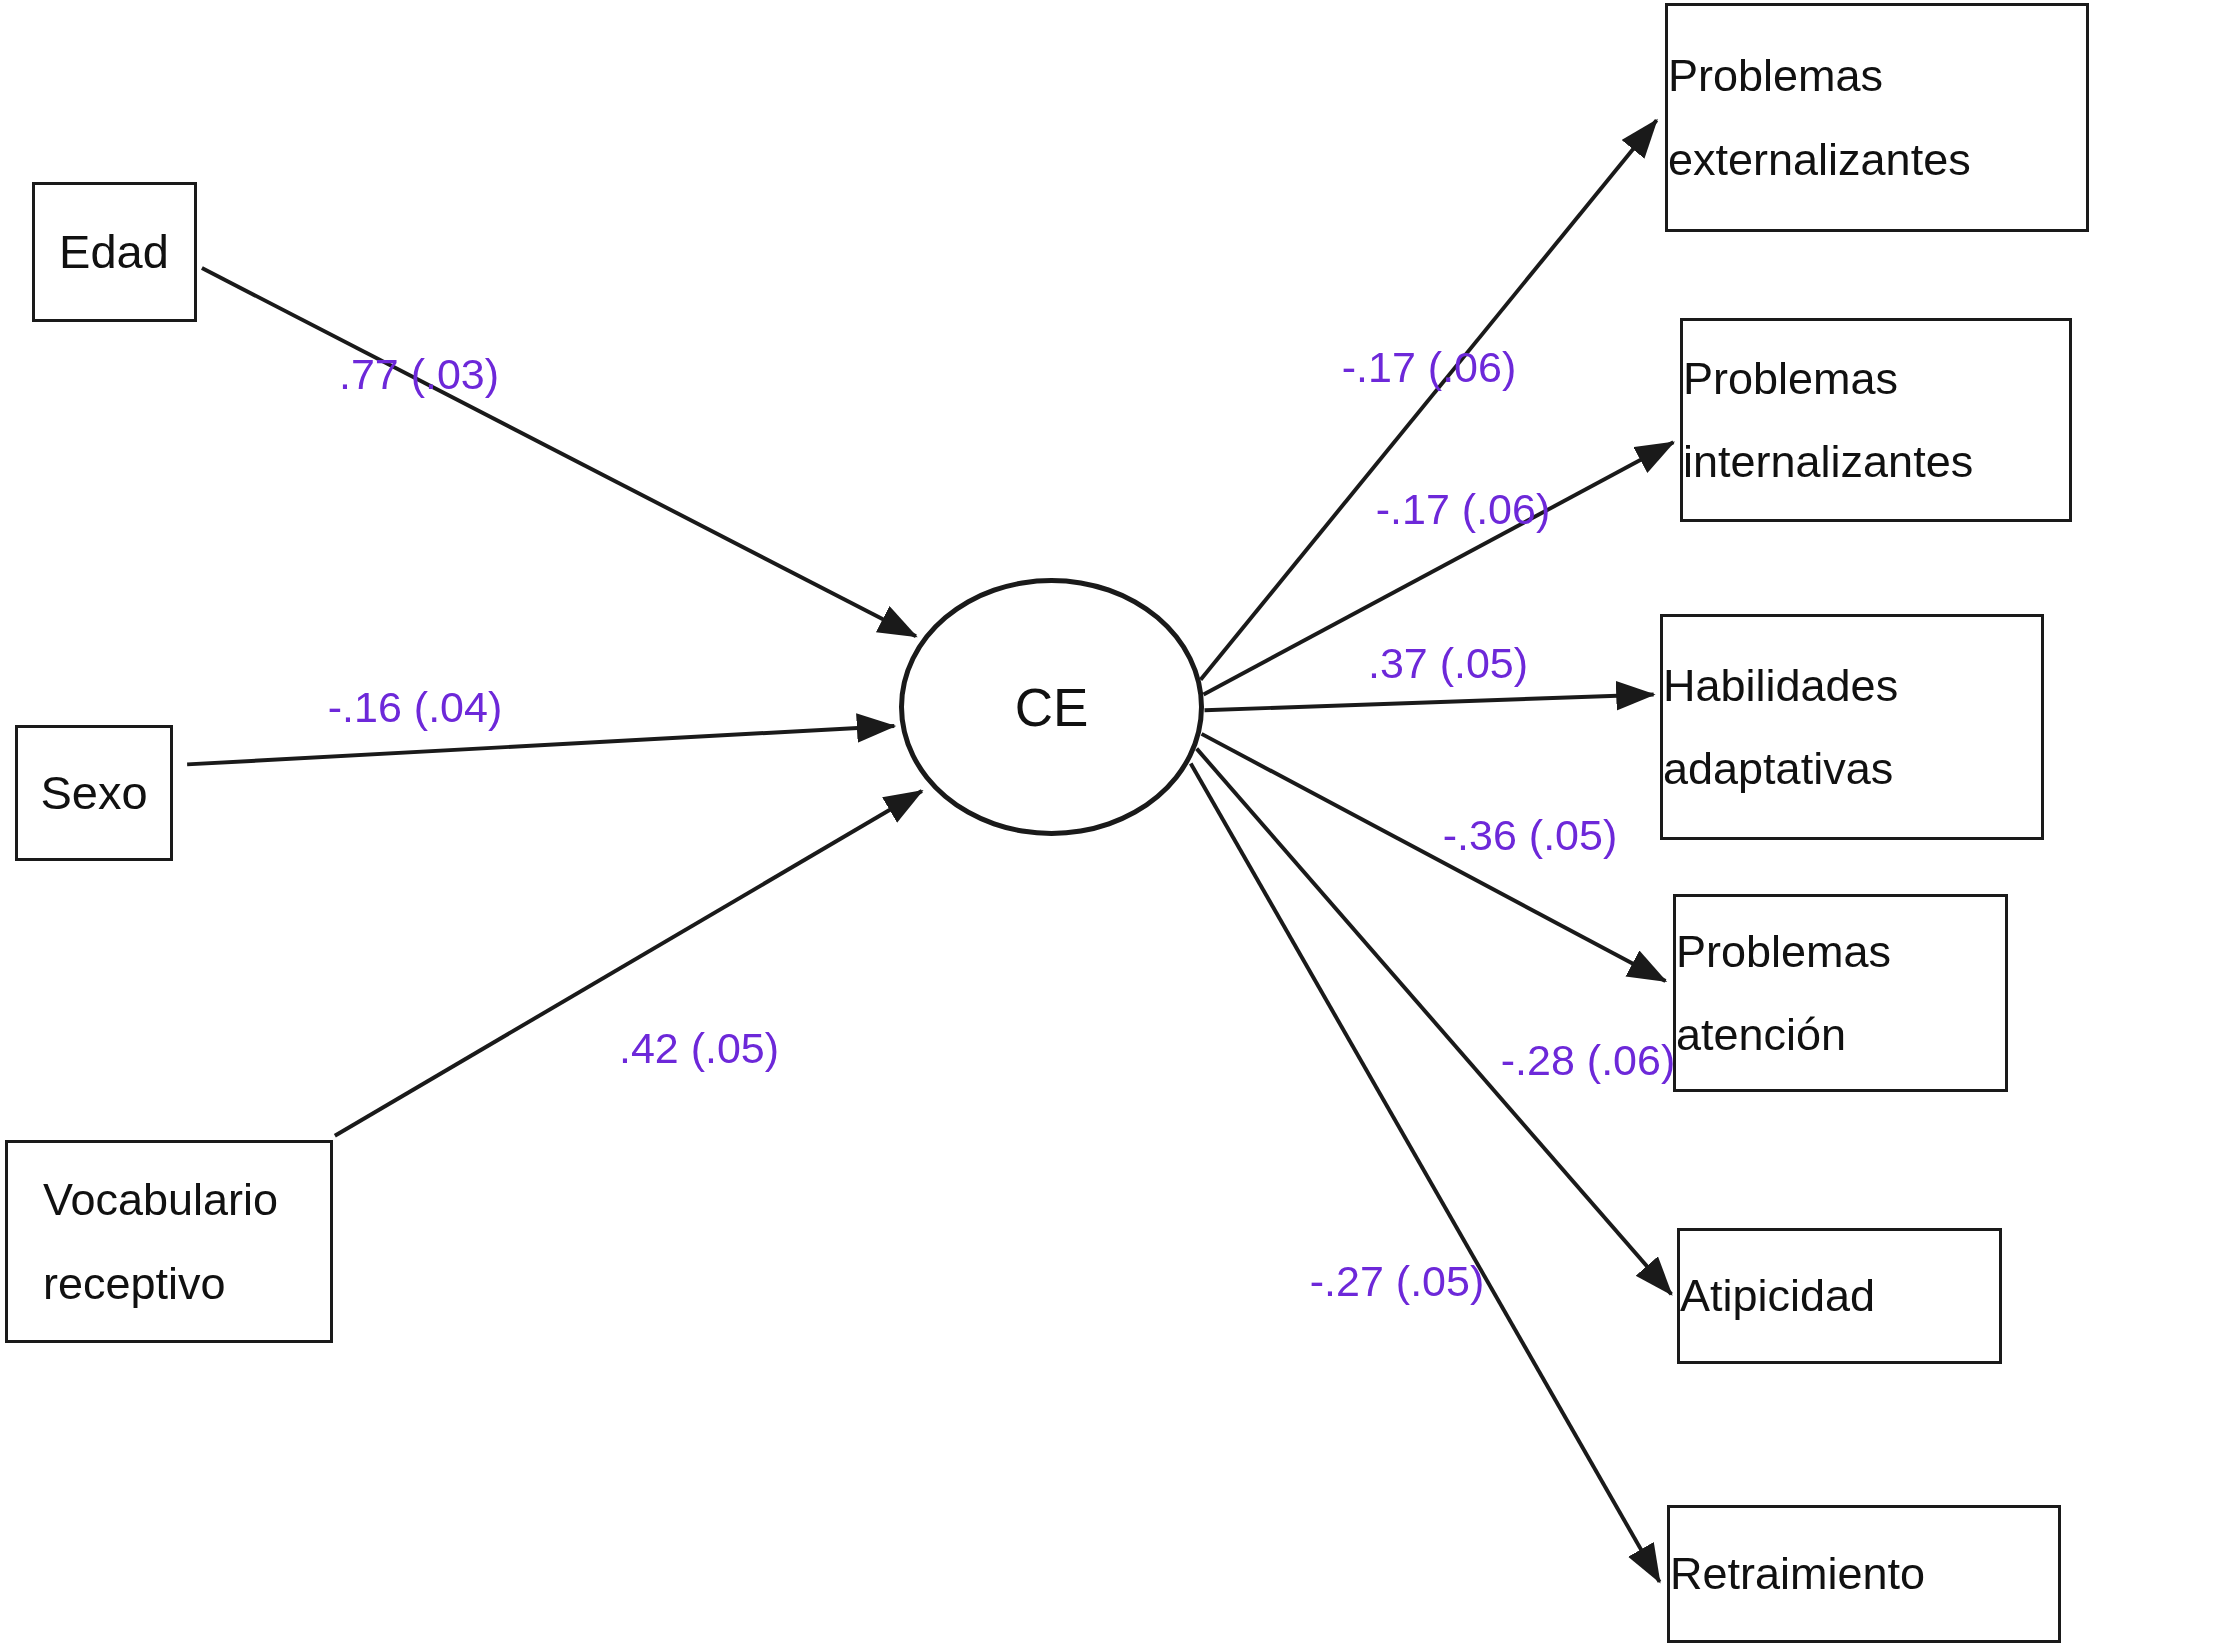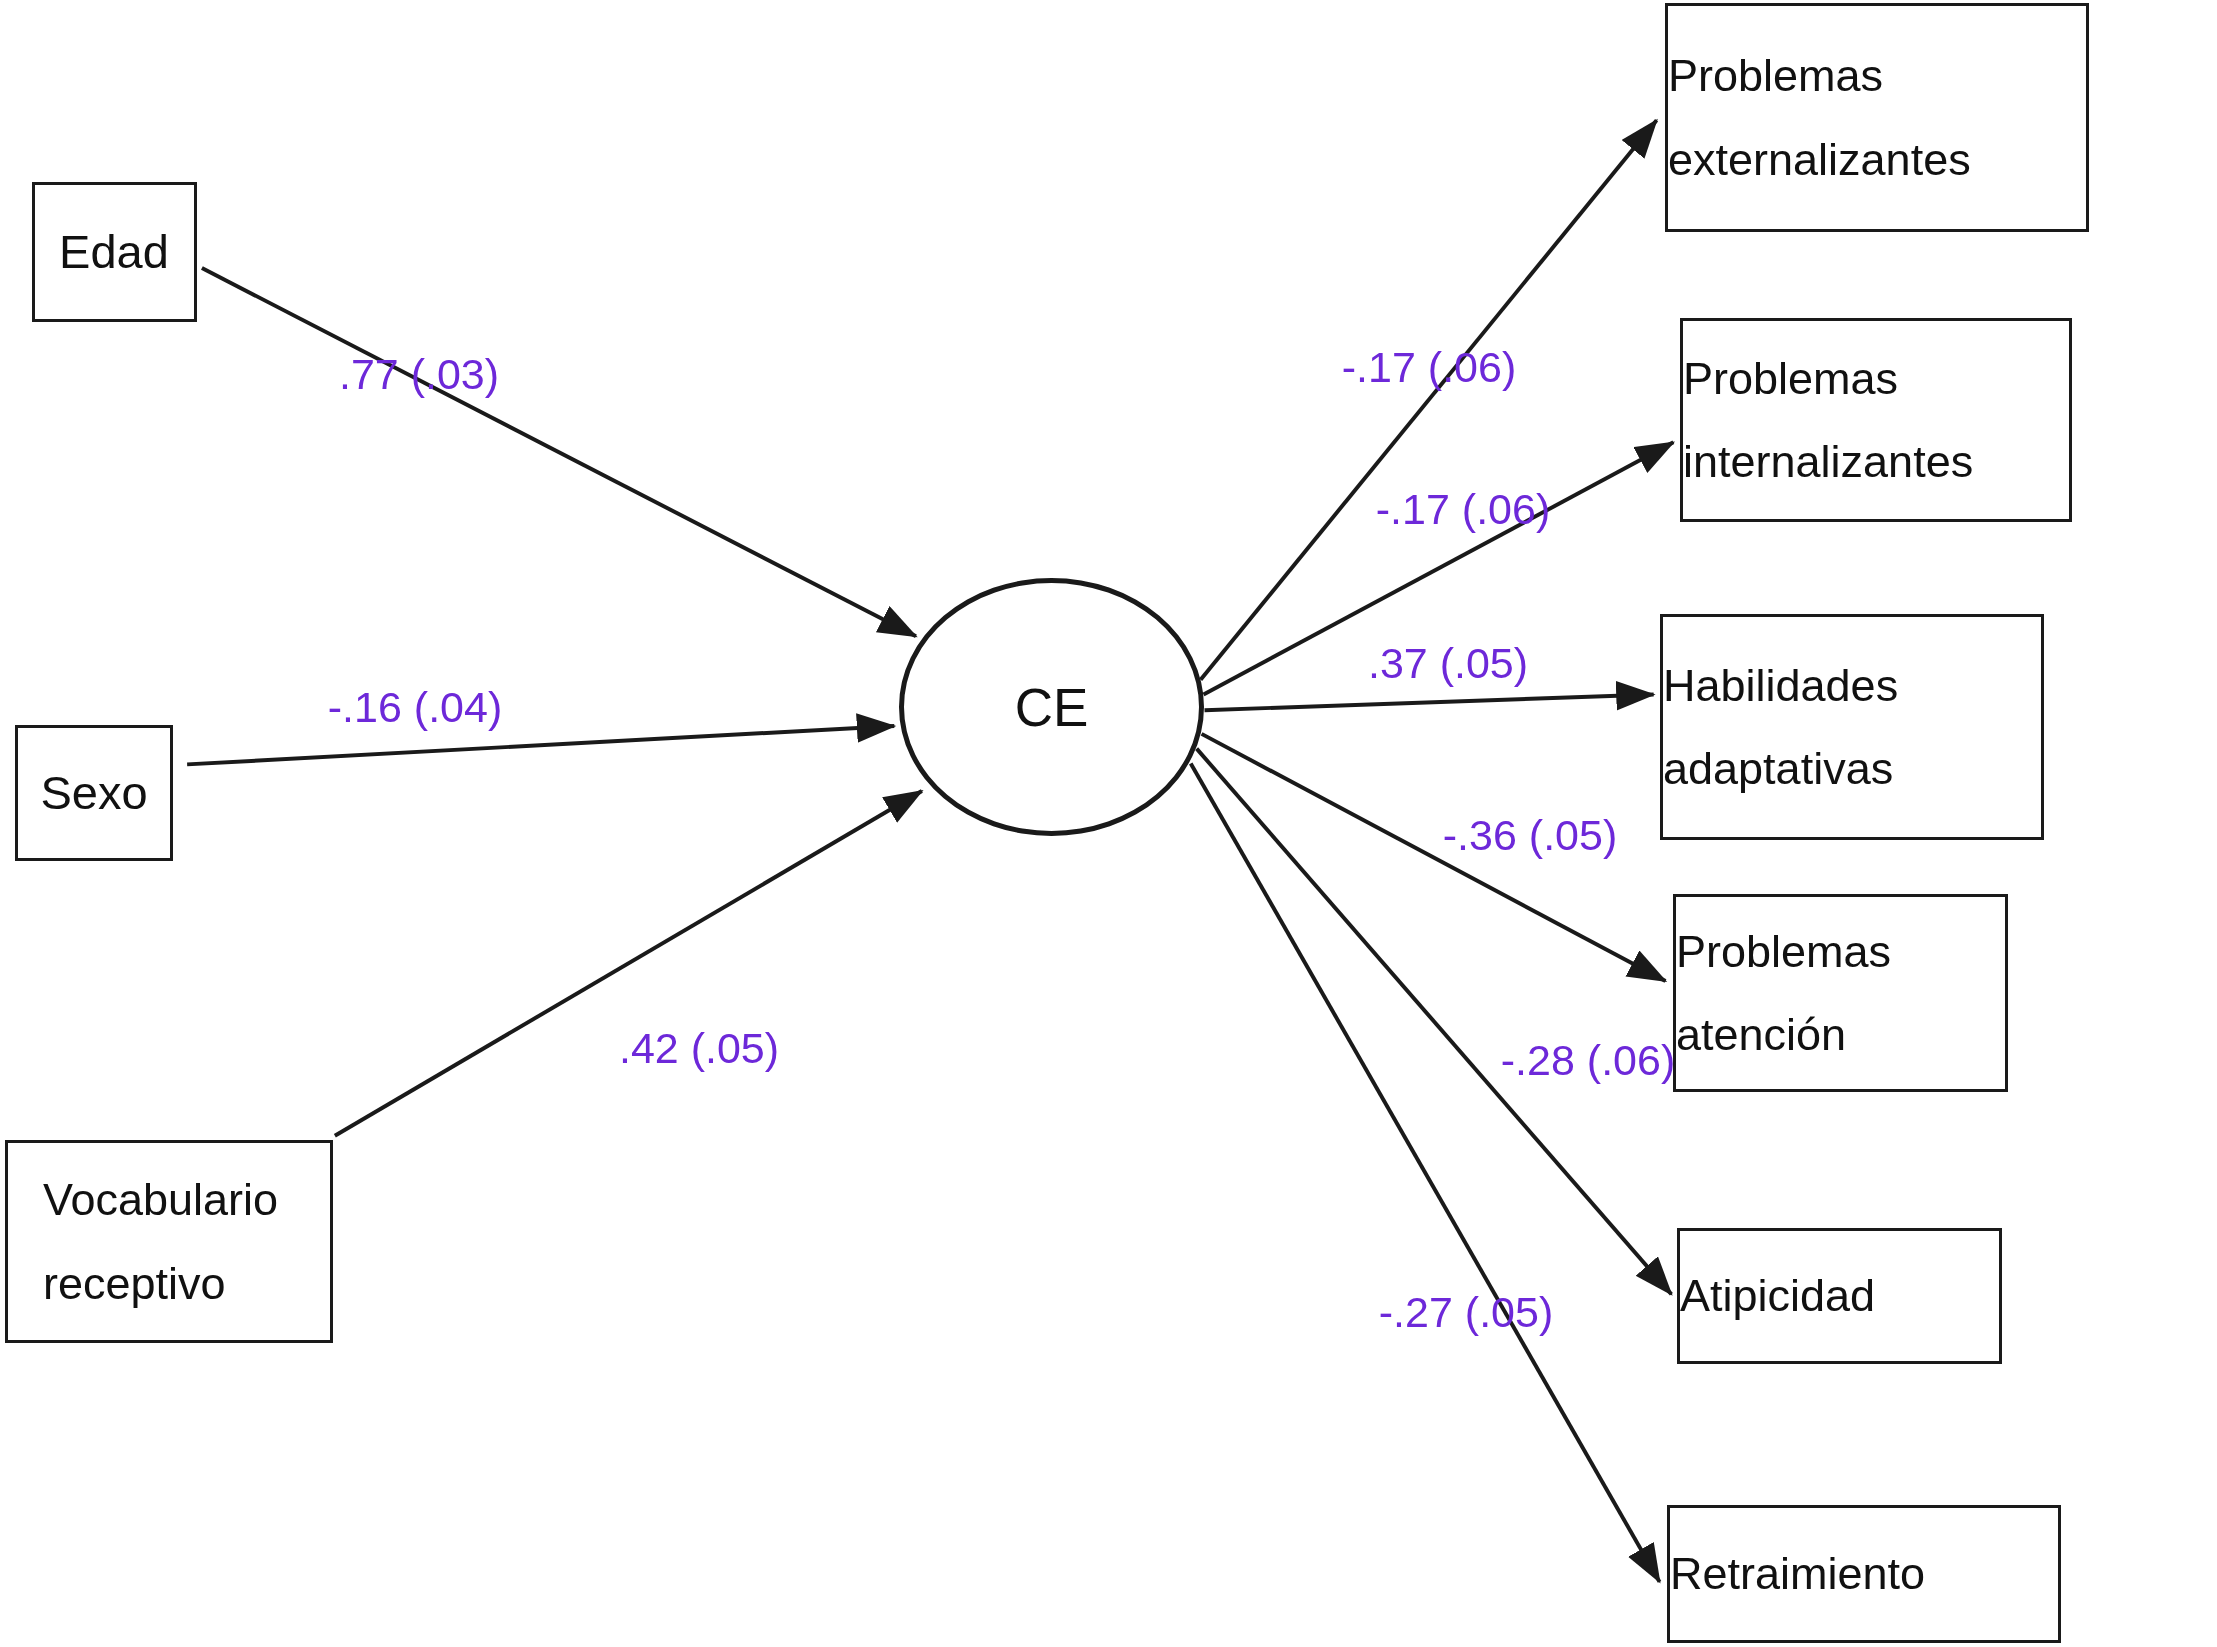--- a/index.html
+++ b/index.html
@@ -136,16 +136,16 @@
   <div class="coef" style="left:1429px; top:367px;">-.17 (.06)</div>
 
   <div class="coef" style="left:1463px; top:509px;">-.17 (.06)</div>
 
   <div class="coef" style="left:1448px; top:663px;">.37 (.05)</div>
 
   <div class="coef" style="left:1530px; top:835px;">-.36 (.05)</div>
 
   <div class="coef" style="left:1588px; top:1060px;">-.28 (.06)</div>
 
-  <div class="coef" style="left:1466px; top:1281px;margin-top:31px;">-.27 (.05)</div>
+  <div class="coef" style="left:1397px; top:1281px;">-.27 (.05)</div>
 
 </div>
 
 
 </body></html>

